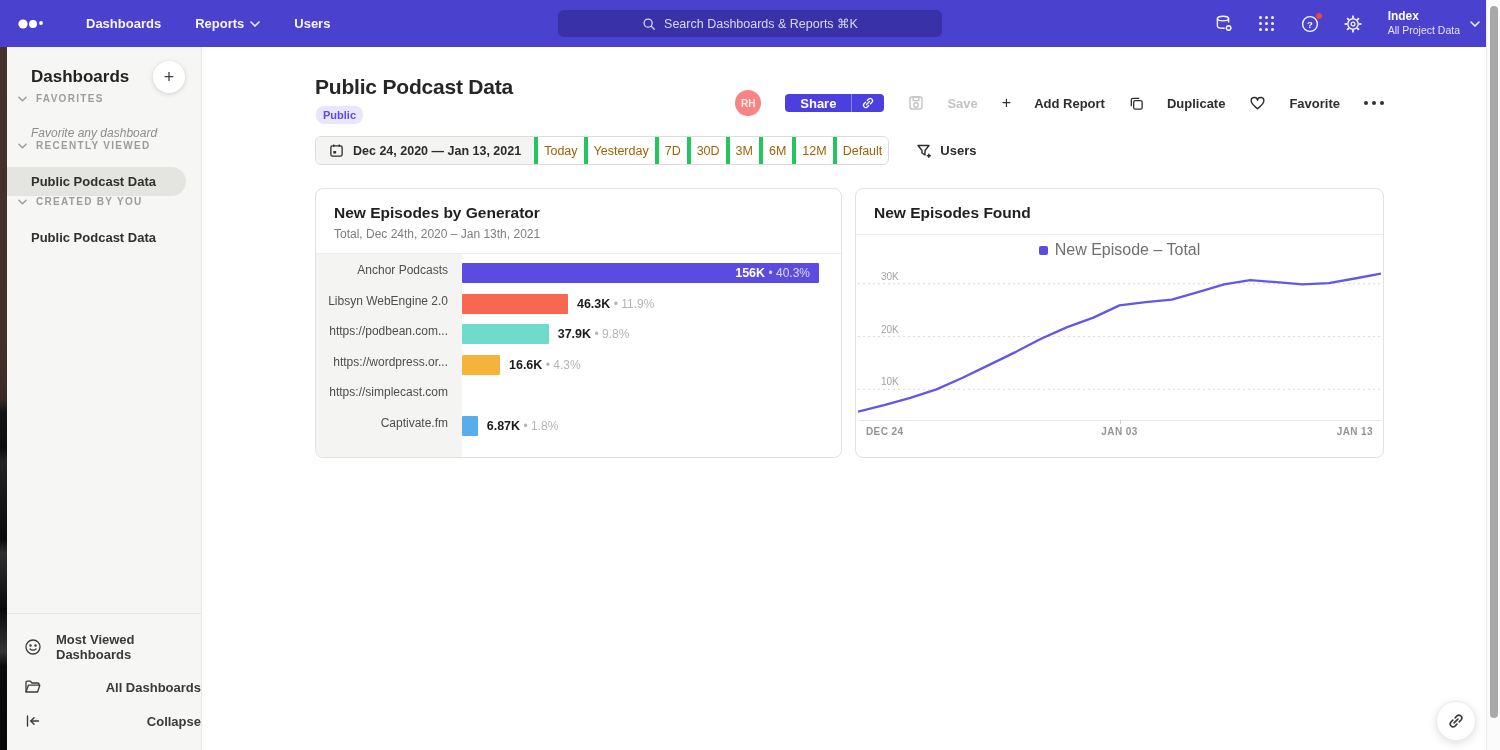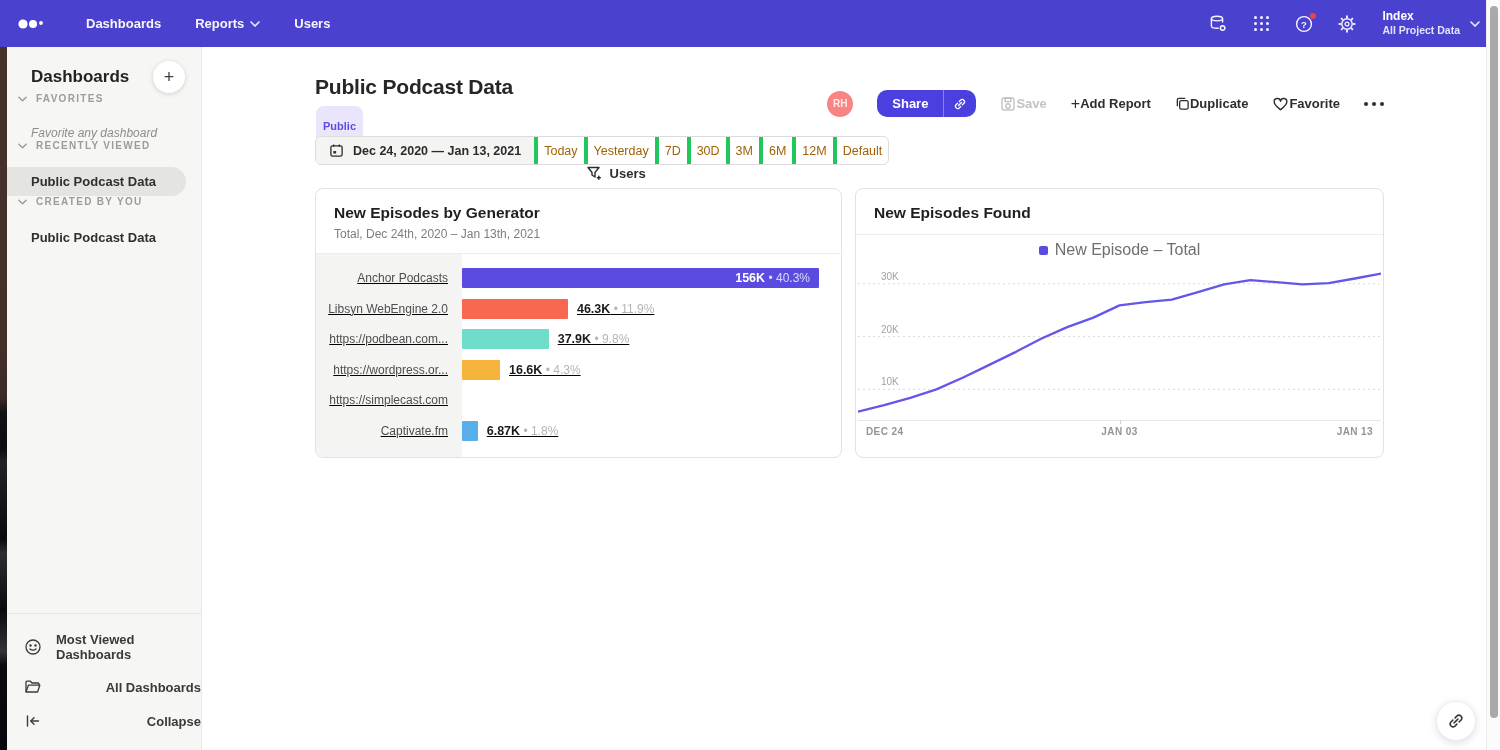--- a/index.html
+++ b/index.html
@@ -10,21 +10,21 @@
   .navbar { position:absolute; top:0; left:0; right:0; height:47px; background:#4a42cf; display:flex; align-items:center; z-index:20; }
   .logo { display:flex; align-items:center; gap:3px; margin-left:18px; }
   .nav-items { display:flex; align-items:center; gap:34px; margin-left:42px; }
   .nav-item { color:rgba(255,255,255,.95); font-size:13px; font-weight:700; display:flex; align-items:center; gap:6px; cursor:pointer; }
   .search-box { position:absolute; left:558px; width:384px; height:27px; top:10px; background:rgba(10,8,70,.28); border-radius:6px; display:flex; align-items:center; justify-content:center; gap:8px; color:rgba(255,255,255,.8); font-size:12.5px; cursor:text; }
   .nav-right { position:absolute; right:20px; top:0; height:47px; display:flex; align-items:center; gap:23px; color:rgba(255,255,255,.95); }
   .nav-icon { position:relative; width:20px; height:20px; display:flex; align-items:center; justify-content:center; cursor:pointer; }
   .red-dot { position:absolute; top:-2px; right:-3px; width:8px; height:8px; border-radius:50%; background:#e8484d; border:1.5px solid #4a42cf; }
   .project-switch { display:flex; align-items:center; gap:10px; cursor:pointer; margin-left:2px; }
   .project-name { font-size:12px; font-weight:700; color:#fff; line-height:1.25; }
-  .project-scope { font-size:10.5px; font-weight:700; color:rgba(255,255,255,.85); line-height:1.25; }
+  .project-scope { font-size:10.5px; font-weight:400; color:rgba(255,255,255,.85); line-height:1.25; }
 
   
   .edge-strip { position:absolute; left:0; top:47px; width:7px; bottom:0; background:linear-gradient(180deg,
       #46322c 0%, #44302b 42%, #3a2a26 50%, #121215 52%, #0c0c0f 57%, #232327 59%, #0a0a0d 70%,
       #2e2e31 72%, #0a0a0d 80%, #333336 86%, #0b0b0e 88%, #070709 100%); z-index:5; }
 
   
   .sidebar { position:absolute; left:7px; top:47px; width:195px; bottom:0; background:#f6f6f4; border-right:1px solid #e9e9e7; }
   .sb-head { display:flex; align-items:center; justify-content:space-between; padding:14px 16px 0 24px; }
   .sb-title { font-size:17px; font-weight:700; color:#232323; }
@@ -34,53 +34,53 @@
   .sb-hint { font-style:italic; font-size:12px; color:#8d8d8d; margin:22px 0 0 24px; }
   .sb-item { position:relative; margin-top:16px; height:29px; display:flex; align-items:center; padding-left:24px; font-size:13px; font-weight:700; color:#303030; cursor:pointer; }
   .sb-item.selected { background:#e4e4e1; width:186px; border-radius:0 16px 16px 0; margin-left:-7px; padding-left:31px; }
   .sb-footer { position:absolute; left:0; right:0; bottom:0; border-top:1px solid #e6e6e4; padding:10px 0 12px 0; }
   .sb-foot-item { display:flex; align-items:center; gap:14px; padding:8px 0 8px 17px; font-size:13px; font-weight:700; color:#3a3a3a; cursor:pointer;justify-content:space-between; }
   .sb-foot-item svg { flex:0 0 auto; }
 
   
   .main { position:absolute; left:202px; top:47px; right:0; bottom:0; background:#fff; }
   .page-title { position:absolute; left:113px; top:28px; font-size:21px; font-weight:700; color:#262626; letter-spacing:-.2px; }
-  .badge { position:absolute; left:114px; top:59px; background:#e9e6fb; color:#5b4be0; font-size:11px; font-weight:700; padding:14px 7px; border-radius:8px; }
+  .badge { position:absolute; left:114px; top:59px; background:#e9e6fb; color:#5b4be0; font-size:11px; font-weight:700; padding:3px 7px; border-radius:8px; }
 
   .actions { position:absolute; top:43px; right:116px; display:flex; align-items:center; gap:24px; }
   .avatar { width:26px; height:26px; border-radius:50%; background:#f88484; color:#ffe9e9; font-size:10px; font-weight:700; display:flex; align-items:center; justify-content:center; }
-  .share-btn { display:flex; align-items:stretch; height:27px; border-radius:10px; overflow:hidden; background:#4b3fe0; cursor:pointer; }
+  .share-btn { display:flex; align-items:stretch; height:18px; border-radius:4px; overflow:hidden; background:#4b3fe0; cursor:pointer; }
   .share-label { display:flex; align-items:center; padding:0 15px; color:#fff; font-size:13px; font-weight:700; }
   .share-link { display:flex; align-items:center; padding:0 9px; border-left:1px solid rgba(255,255,255,.35); color:#fff; }
-  .action-btn { display:flex; align-items:center; gap:0; font-size:13px; font-weight:700; color:#2e2e2e; cursor:pointer; }
+  .action-btn { display:flex; align-items:center; gap:23px; font-size:13px; font-weight:700; color:#2e2e2e; cursor:pointer; }
   .action-btn.disabled { color:#c3c3c3; cursor:default; }
   .plus-glyph { font-size:16px; font-weight:500; line-height:1; }
   .dots-h { display:flex; gap:4px; cursor:pointer; padding:4px 0; }
   .dots-h i { width:4px; height:4px; border-radius:50%; background:#2e2e2e; }
 
   
-  .date-row { position:absolute; left:113px; top:89px; display:flex; align-items:center;flex-direction:column; }
+  .date-row { position:absolute; left:113px; top:89px; display:flex; align-items:center; }
   .date-group { display:flex; height:29px; border:1px solid #dcdcdc; border-radius:6px; overflow:hidden; background:#fff; }
   .date-display { display:flex; align-items:center; gap:9px; padding:0 13px; background:#f4f4f3; font-size:12.5px; font-weight:700; color:#2c2c2c; cursor:pointer; }
   .preset { display:flex; align-items:center; padding:0 6px; font-size:12.5px; color:#a16207; border-left:4px solid #22c55e; cursor:pointer; }
   .filter-btn { display:flex; align-items:center; gap:8px; margin-left:27px; font-size:13px; font-weight:700; color:#2c2c2c; cursor:pointer; }
 
   
   .card { position:absolute; top:141px; height:270px; background:#fff; border:1px solid #e2e2e2; border-radius:8px; overflow:hidden; }
   .card1 { left:113px; width:527px; }
   .card2 { left:653px; width:529px; }
   .card-head { padding:15px 18px 12px 18px; border-bottom:1px solid #ededed; }
   .card-title { font-size:15.5px; font-weight:700; color:#1f1f1f; cursor:pointer; }
   .card-sub { font-size:12px; color:#7d7d7d; margin-top:5px; }
 
   
   .bar-wrap { position:relative; height:204px; }
   .bar-col-bg { position:absolute; left:0; top:0; bottom:0; width:146px; background:#f4f4f3; }
   .bar-rows { position:relative; padding-top:9px; }
-  .bar-row { display:flex; align-items:center; height:30.5px;text-decoration:underline; }
+  .bar-row { display:flex; align-items:flex-start; height:30.5px; }
   .bar-label { width:146px; flex:0 0 146px; text-align:right; padding-right:14px; font-size:12px; color:#4e4e4e; }
   .bar-area { flex:1; display:flex; align-items:center; padding-right:22px; min-width:0; }
   .bar { position:relative; height:20px; border-radius:1px; }
   .bar-value { white-space:nowrap; font-size:12.5px; color:#1c1c1c; }
   .bar-value b { font-weight:700; }
   .bar-value .pct { color:#b5b5b5; font-weight:400; font-size:12px; }
   .bar-value.outside { margin-left:9px; }
   .bar-value.inside { position:absolute; right:9px; top:50%; transform:translateY(-50%); color:#fff; }
   .bar-value.inside .pct { color:rgba(255,255,255,.78); }
 
@@ -121,20 +121,27 @@
       <span class="nav-item">
           <span>Reports</span>
         <svg width="10" height="6" viewBox="0 0 10 6">
             <polyline points="1,1 5,5 9,1" fill="none" stroke="rgba(255,255,255,.9)" stroke-width="1.6" stroke-linecap="round"></polyline>
           </svg>
       </span>
       <span class="nav-item">
           <span>Users</span>
         </span>
     </nav>
+    <div class="search-box">
+      <svg width="14" height="14" viewBox="0 0 16 16">
+          <circle cx="7" cy="7" r="4.6" fill="none" stroke="rgba(255,255,255,.8)" stroke-width="1.5"></circle>
+          <line x1="10.6" y1="10.6" x2="14" y2="14" stroke="rgba(255,255,255,.8)" stroke-width="1.5" stroke-linecap="round"></line>
+        </svg>
+      <span>Search Dashboards &amp; Reports ⌘K</span>
+    </div>
     <div class="nav-right">
       <span class="nav-icon">
         <svg width="20" height="20" viewBox="0 0 20 20" fill="none" stroke="currentColor" stroke-width="1.4">
             <ellipse cx="9" cy="4.6" rx="5.6" ry="2.3"></ellipse>
             <path d="M3.4 4.6 V12 c0 1.3 2.5 2.3 5.6 2.3 .6 0 1.1 0 1.7-.1 M14.6 4.6 V8.6"></path>
             <circle cx="14.6" cy="14" r="2.2"></circle>
             <path d="M14.6 11.2v1M14.6 15.8v1M11.8 14h1M16.4 14h1" stroke-width="1.2"></path>
           </svg>
       </span>
       <span class="nav-icon">

